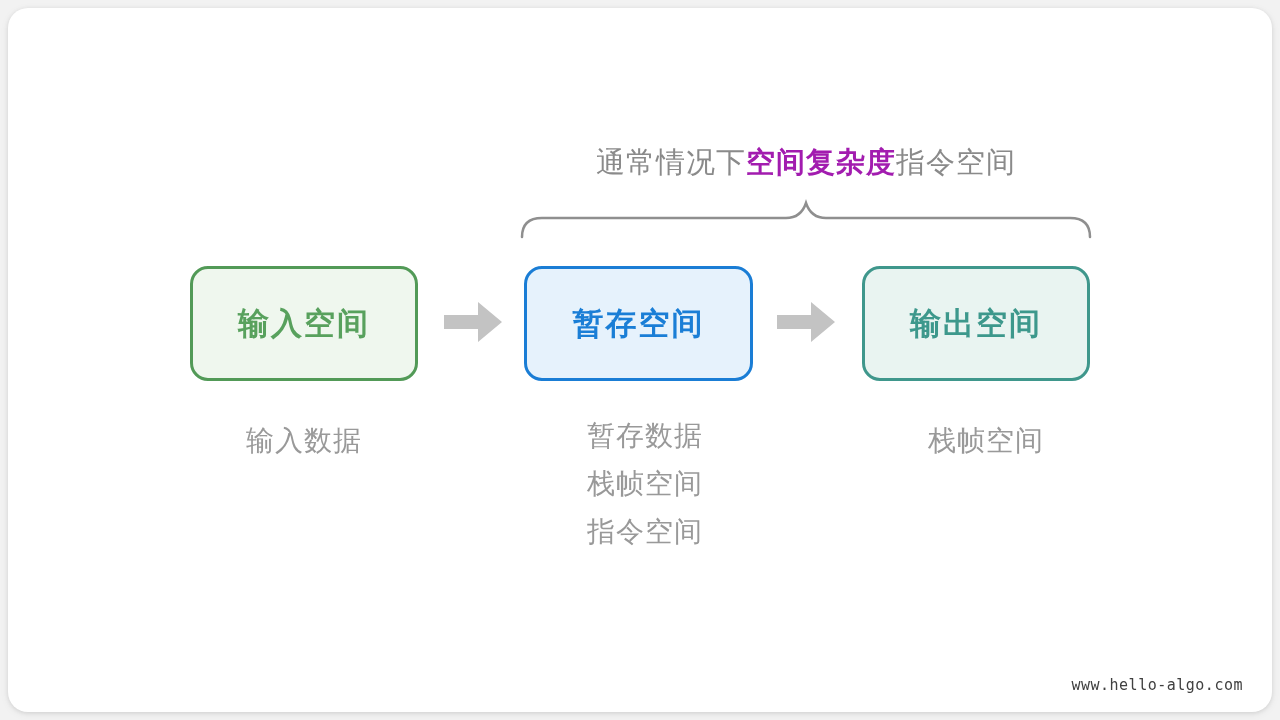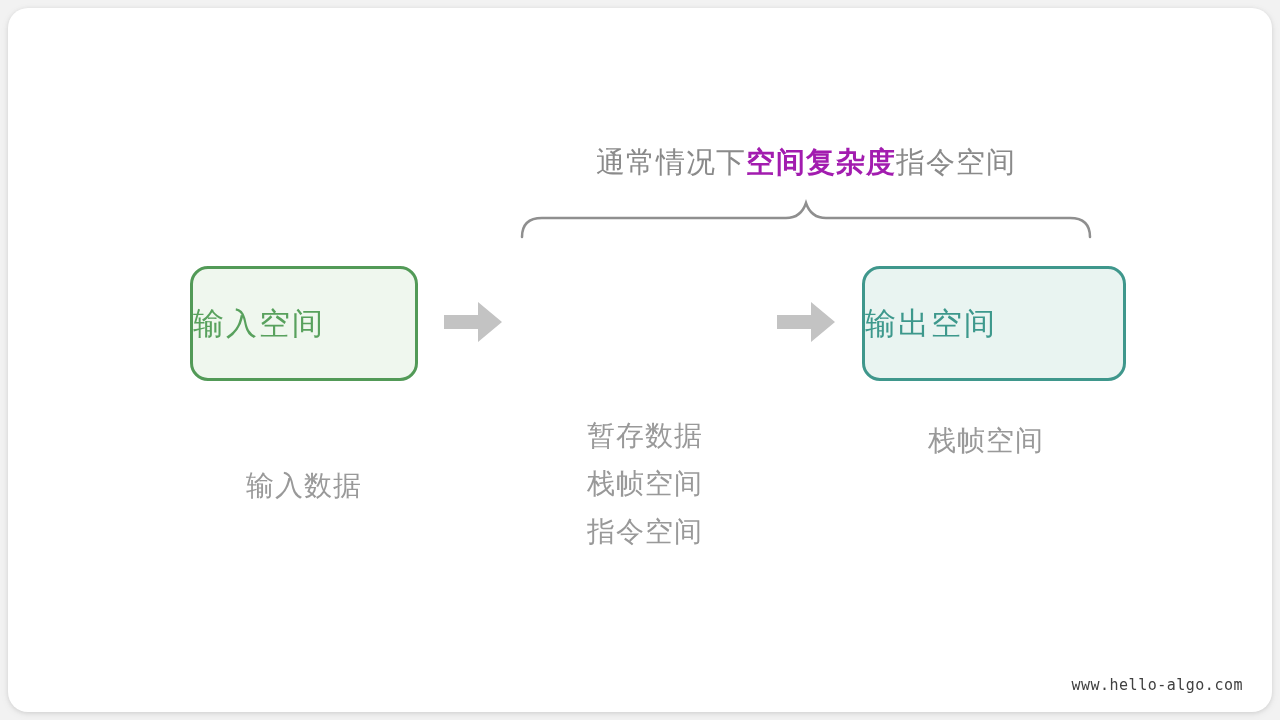--- a/index.html
+++ b/index.html
@@ -30,41 +30,41 @@
   .brace { position: absolute; left: 510px; top: 195px; }
 
   .box {
     position: absolute;
     top: 266px;
     height: 115px;
     border-radius: 18px;
     border: 3px solid;
     display: flex;
     align-items: center;
-    justify-content: flex-start;
+    justify-content: center;
     font-size: 31px;
-    font-weight: normal;
+    font-weight: bold;
     letter-spacing: 2px;
   }
   .box-input  { left: 190px; width: 228px; border-color: #529a57; background: #eff7ee; color: #58a15d; }
   .box-buffer { left: 524px; width: 229px; border-color: #1a7dd5; background: #e6f2fc; color: #1a7ed6; }
-  .box-output { left: 862px; width: 264px; border-color: #3f978c; background: #e9f4f1; color: #3d988c; }
+  .box-output { left: 862px; width: 228px; border-color: #3f978c; background: #e9f4f1; color: #3d988c; }
 
   .arrow { position: absolute; top: 300px; }
   .arrow-1 { left: 444px; }
   .arrow-2 { left: 777px; }
 
   .caption {
     position: absolute;
     font-size: 28px;
     color: #999999;
     letter-spacing: 1px;
     white-space: nowrap;
   }
-  .caption-input  { left: 190px; top: 422px; width: 228px; text-align: center; margin-top: 45px; }
+  .caption-input  { left: 190px; top: 422px; width: 228px; text-align: center; }
   .caption-output { left: 862px; top: 422px; width: 248px; text-align: center; }
   .caption-buffer { left: 587px; top: 422px; display: flex; flex-direction: column; gap: 20px; }
   .caption-buffer .line { height: 28px; line-height: 28px; }
 
   .watermark {
     position: absolute;
     right: 37px; top: 676px;
     font-family: "DejaVu Sans Mono", monospace;
     font-size: 15px;
     color: #404040;
@@ -83,20 +83,23 @@
   </div>
 
   <svg class="brace" width="592" height="50" viewBox="0 0 592 50">
     <path d="M 12 42 Q 12 23 32 23 L 276 23 Q 291 23 296 8 Q 301 23 316 23 L 560 23 Q 580 23 580 42" fill="none" stroke="#8f8f8f" stroke-width="2.5" stroke-linecap="round"></path>
   </svg>
 
   <div class="box box-input">
     <span>输入空间</span>
   </div>
 
+  <div class="box box-buffer">
+    <span>暂存空间</span>
+  </div>
 
   <div class="box box-output">
     <span>输出空间</span>
   </div>
 
   <svg class="arrow arrow-1" width="58" height="44" viewBox="0 0 58 44">
     <polygon points="0,15 34,15 34,2 58,22 34,42 34,29 0,29" fill="#c3c3c3"></polygon>
   </svg>
 
   <svg class="arrow arrow-2" width="58" height="44" viewBox="0 0 58 44">

